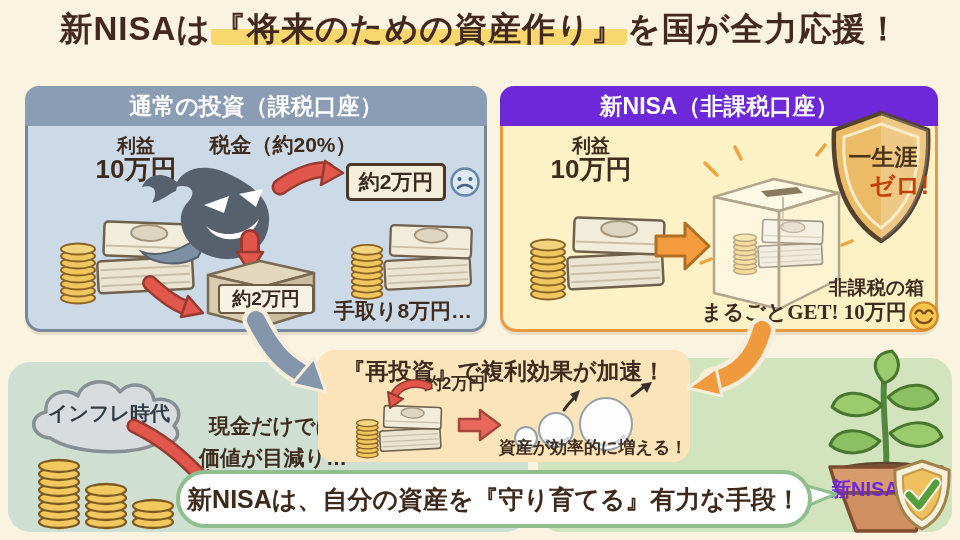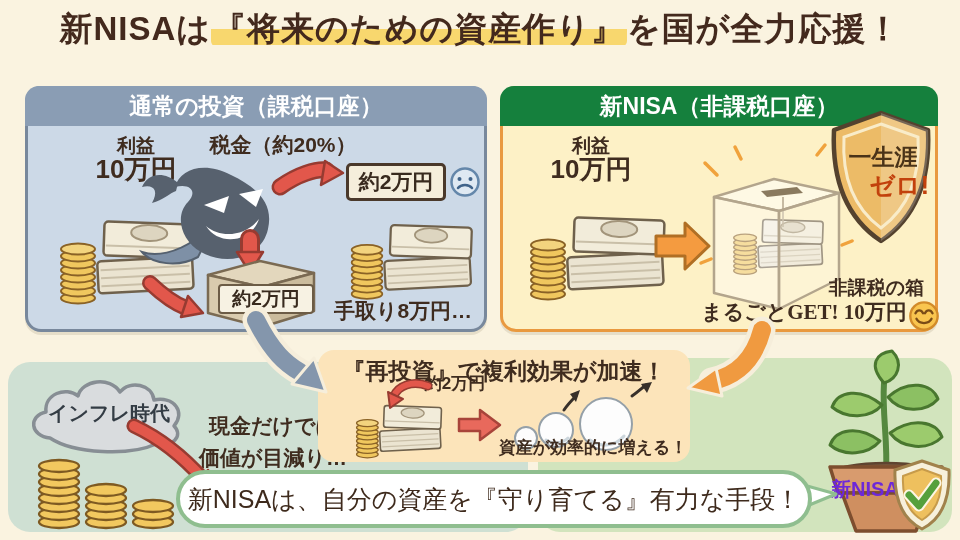--- a/index.html
+++ b/index.html
@@ -9,27 +9,27 @@
   .t{font-weight:900;color:#3f2c1f;line-height:1.15;text-align:center;white-space:nowrap;}
   .title-line{width:100%;top:10px;font-size:33px;letter-spacing:1px;color:#43291d;}
   .hl{background:linear-gradient(180deg, rgba(0,0,0,0) 52%, #f8d76e 52%, #f8d76e 94%, rgba(0,0,0,0) 94%);
       border-radius:6px;padding:0 2px;}
   .panel{border-radius:16px;box-shadow:0 3px 0 rgba(90,70,40,.12);}
   .panel-blue{background:#ccd9e7;border:3px solid #78889c;}
   .panel-orange{background:#fdf1c6;border:3px solid #e9993f;}
   .phead{position:absolute;left:-3px;top:-3px;right:-3px;height:40px;border-radius:14px 14px 0 0;
          color:#ffffff;font-weight:900;font-size:23px;text-align:center;line-height:40px;white-space:nowrap;}
   .phead-blue{background:#8a9db4;}
-  .phead-orange{background:#15803d;}
+  .phead-orange{background:#6d28d9;}
   .green{border-radius:22px;}
   .green-left{background:#cfe0d3;}
   .green-right{background:#d2e4bd;}
   .peach{background:#fce4ba;border-radius:16px;}
   .banner{background:#ffffff;border:4px solid #8fbe8f;border-radius:32px;
-          font-size:25px;font-weight:400;color:#3e2a1c;text-align:center;line-height:50px;white-space:nowrap;}
+          font-size:25px;font-weight:700;color:#3e2a1c;text-align:center;line-height:50px;white-space:nowrap;}
   .valuebox{background:#f5eedb;border:3px solid #4a392b;border-radius:5px;
             font-size:21px;font-weight:900;color:#382a1e;text-align:center;line-height:32px;}
   .boxlabel{background:#f7f2e3;border:2px solid #6c5c46;border-radius:4px;
             font-size:19px;font-weight:900;color:#382a1e;text-align:center;line-height:26px;}
   svg{display:block;overflow:visible;}
 </style>
 </head>
 <body>
 
 <div class="stage">

